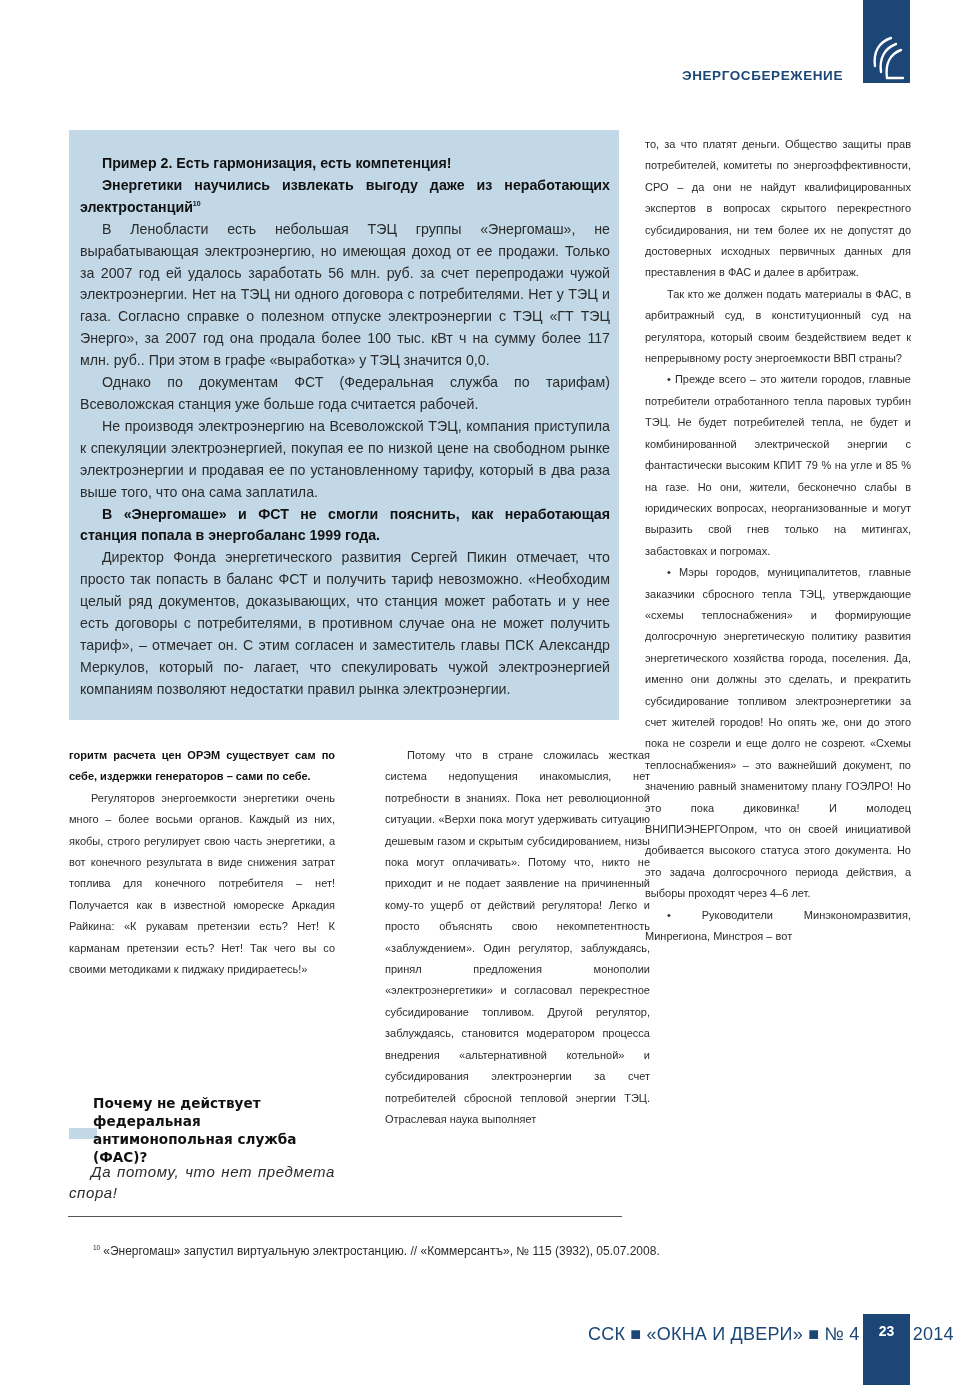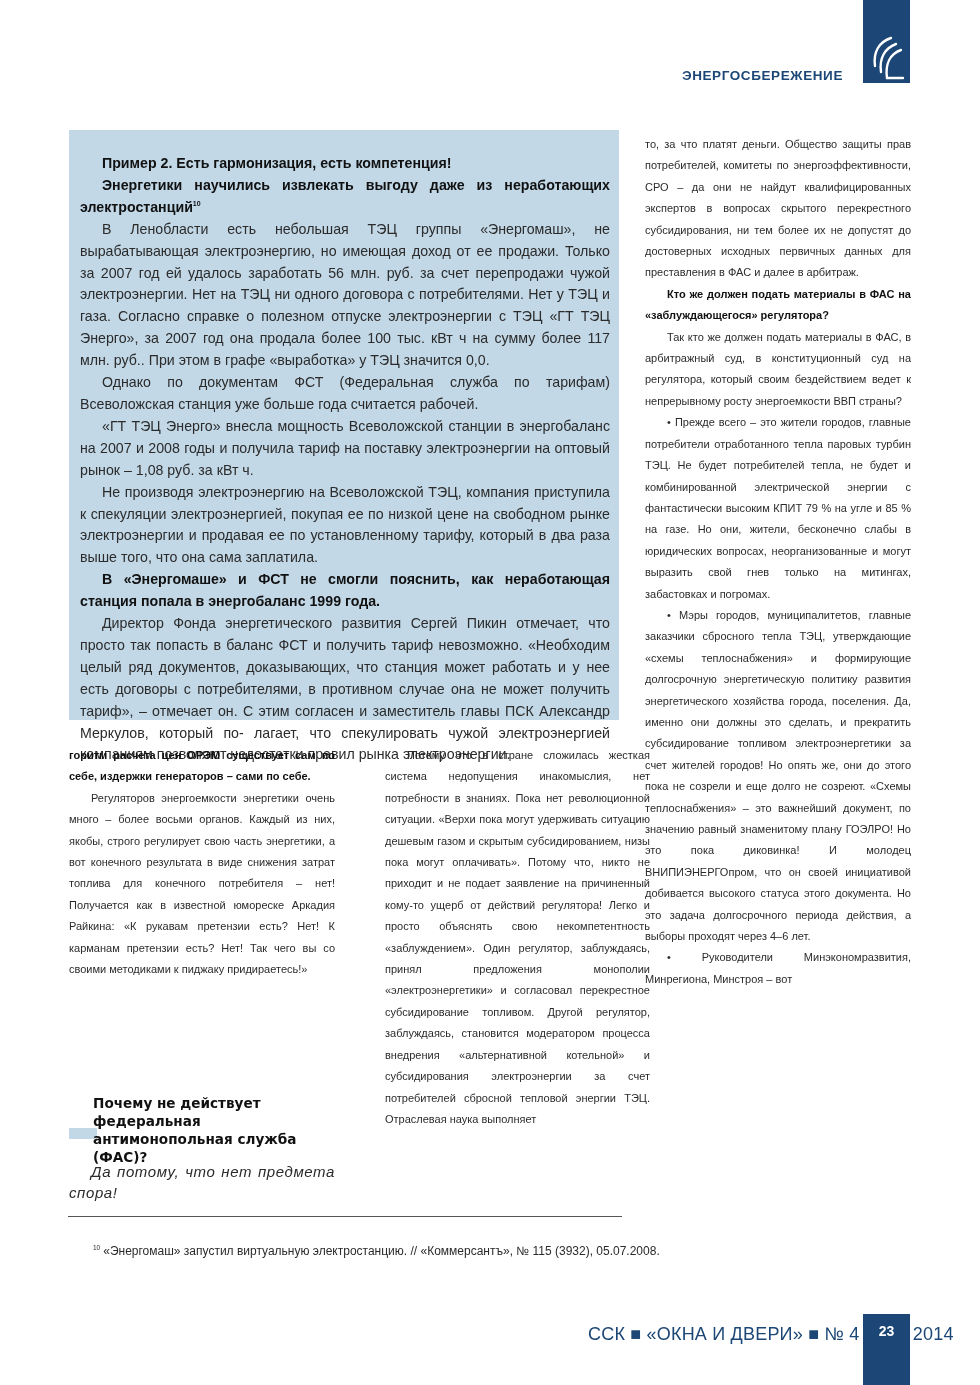--- a/index.html
+++ b/index.html
@@ -76,29 +76,27 @@
     </g>
   </svg>
 </div>
 <div class="section-title">ЭНЕРГОСБЕРЕЖЕНИЕ</div>
 
 <div class="box">
   <p class="b">Пример 2. Есть гармонизация, есть компетенция!</p>
   <p class="b"><span>Энергетики научились извлекать выгоду даже из неработающих электростанций</span><sup>10</sup></p>
   <p>В Ленобласти есть небольшая ТЭЦ группы «Энергомаш», не вырабатывающая электроэнергию, но имеющая доход от ее продажи. Только за 2007 год ей удалось заработать 56 млн. руб. за счет перепродажи чужой электроэнергии. Нет на ТЭЦ ни одного договора с потребителями. Нет у ТЭЦ и газа. Согласно справке о полезном отпуске электроэнергии с ТЭЦ «ГТ ТЭЦ Энерго», за 2007 год она продала более 100 тыс. кВт ч на сумму более 117 млн. руб.. При этом в графе «выработка» у ТЭЦ значится 0,0.</p>
   <p>Однако по документам ФСТ (Федеральная служба по тарифам) Всеволожская станция уже больше года считается рабочей.</p>
-  <p>«ГТ ТЭЦ Энерго» внесла мощность Всеволожской станции в энергобаланс на 2007 и 2008 годы и получила тариф на поставку электроэнергии на оптовый рынок – 1,08 руб. за кВт ч.</p>
   <p>Не производя электроэнергию на Всеволожской ТЭЦ, компания приступила к спекуляции электроэнергией, покупая ее по низкой цене на свободном рынке электроэнергии и продавая ее по установленному тарифу, который в два раза выше того, что она сама заплатила.</p>
   <p class="b">В «Энергомаше» и ФСТ не смогли пояснить, как неработающая станция попала в энергобаланс 1999 года.</p>
   <p>Директор Фонда энергетического развития Сергей Пикин отмечает, что просто так попасть в баланс ФСТ и получить тариф невозможно. «Необходим целый ряд документов, доказывающих, что станция может работать и у нее есть договоры с потребителями, в противном случае она не может получить тариф», – отмечает он. С этим согласен и заместитель главы ПСК Александр Меркулов, который по- лагает, что спекулировать чужой электроэнергией компаниям позволяют недостатки правил рынка электроэнергии.</p>
 </div>
 
 <div class="col col-r">
   <p class="ni">то, за что платят деньги. Общество защиты прав потребителей, комитеты по энергоэффективности, СРО – да они не найдут квалифицированных экспертов в вопросах скрытого перекрестного субсидирования, ни тем более их не допустят до достоверных исходных первичных данных для преставления в ФАС и далее в арбитраж.</p>
-  <p class="b">Кто же должен подать материалы в ФАС на «заблуждающегося» регулятора?</p>
   <p>Так кто же должен подать материалы в ФАС, в арбитражный суд, в конституционный суд на регулятора, который своим бездействием ведет к непрерывному росту энергоемкости ВВП страны?</p>
   <p>• Прежде всего – это жители городов, главные потребители отработанного тепла паровых турбин ТЭЦ. Не будет потребителей тепла, не будет и комбинированной электрической энергии с фантастически высоким КПИТ 79 % на угле и 85 % на газе. Но они, жители, бесконечно слабы в юридических вопросах, неорганизованные и могут выразить свой гнев только на митингах, забастовках и погромах.</p>
   <p>• Мэры городов, муниципалитетов, главные заказчики сбросного тепла ТЭЦ, утверждающие «схемы теплоснабжения» и формирующие долгосрочную энергетическую политику развития энергетического хозяйства города, поселения. Да, именно они должны это сделать, и прекратить субсидирование топливом электроэнергетики за счет жителей городов! Но опять же, они до этого пока не созрели и еще долго не созреют. «Схемы теплоснабжения» – это важнейший документ, по значению равный знаменитому плану ГОЭЛРО! Но это пока диковинка! И молодец ВНИПИЭНЕРГОпром, что он своей инициативой добивается высокого статуса этого документа. Но это задача долгосрочного периода действия, а выборы проходят через 4–6 лет.</p>
   <p>• Руководители Минэкономразвития, Минрегиона, Минстроя – вот</p>
 </div>
 
 <div class="col col-l">
   <p class="ni b">горитм расчета цен ОРЭМ существует сам по себе, издержки генераторов – сами по себе.</p>
   <p>Регуляторов энергоемкости энергетики очень много – более восьми органов. Каждый из них, якобы, строго регулирует свою часть энергетики, а вот конечного результата в виде снижения затрат топлива для конечного потребителя – нет! Получается как в известной юмореске Аркадия Райкина: «К рукавам претензии есть? Нет! К карманам претензии есть? Нет! Так чего вы со своими методиками к пиджаку придираетесь!»</p>
 </div>

